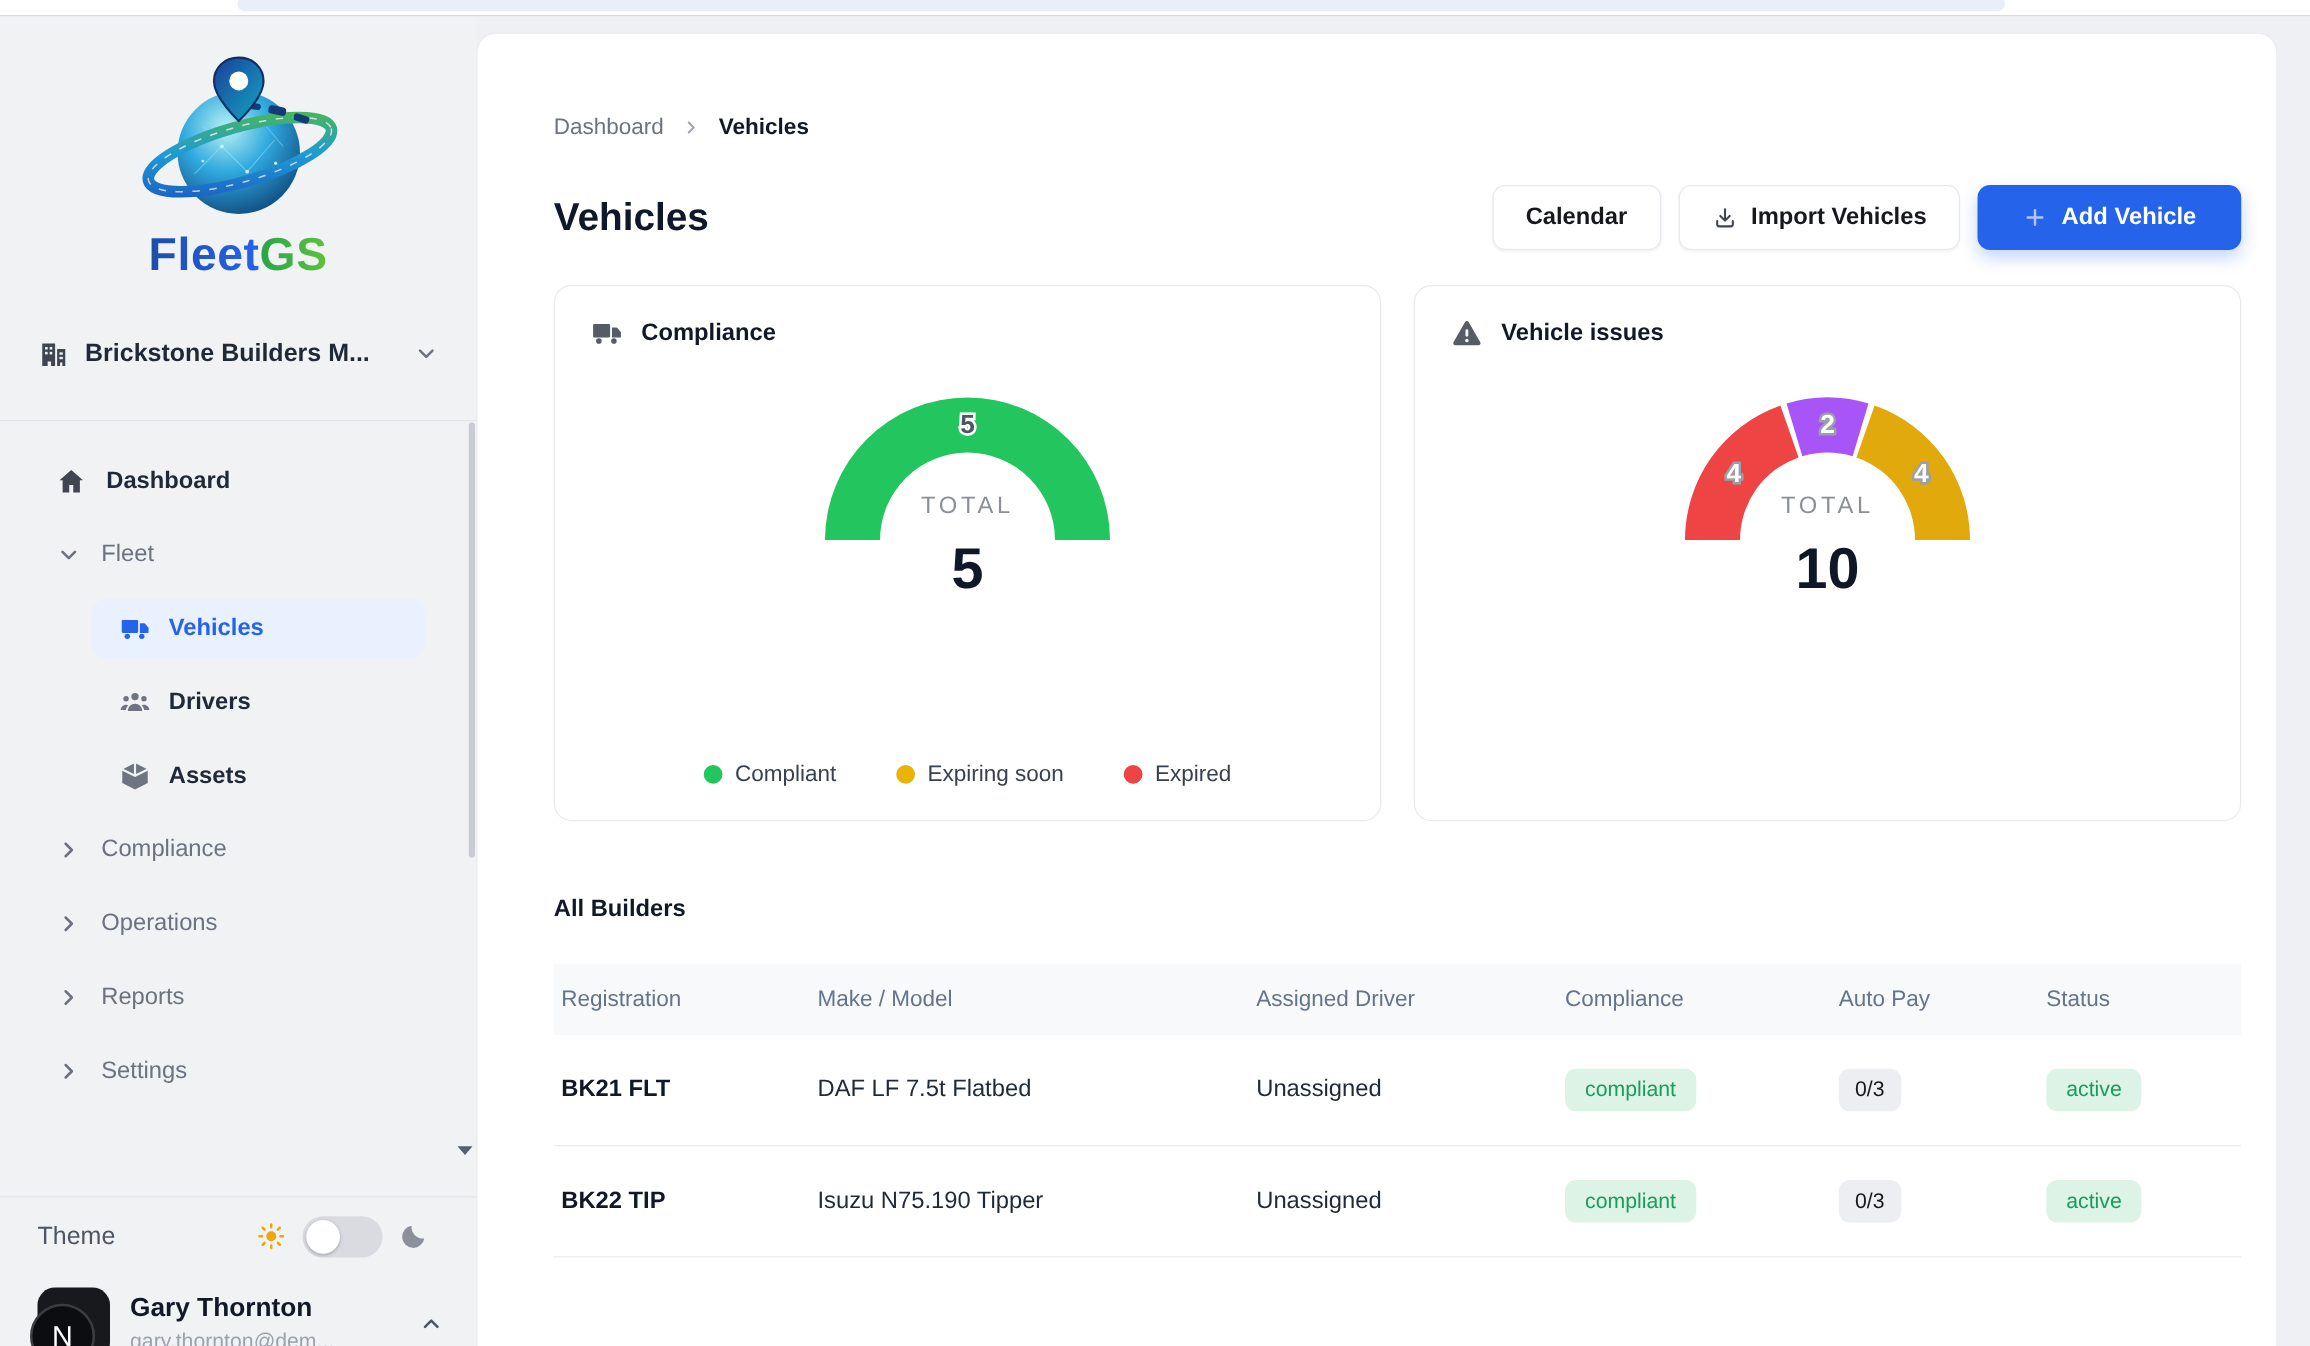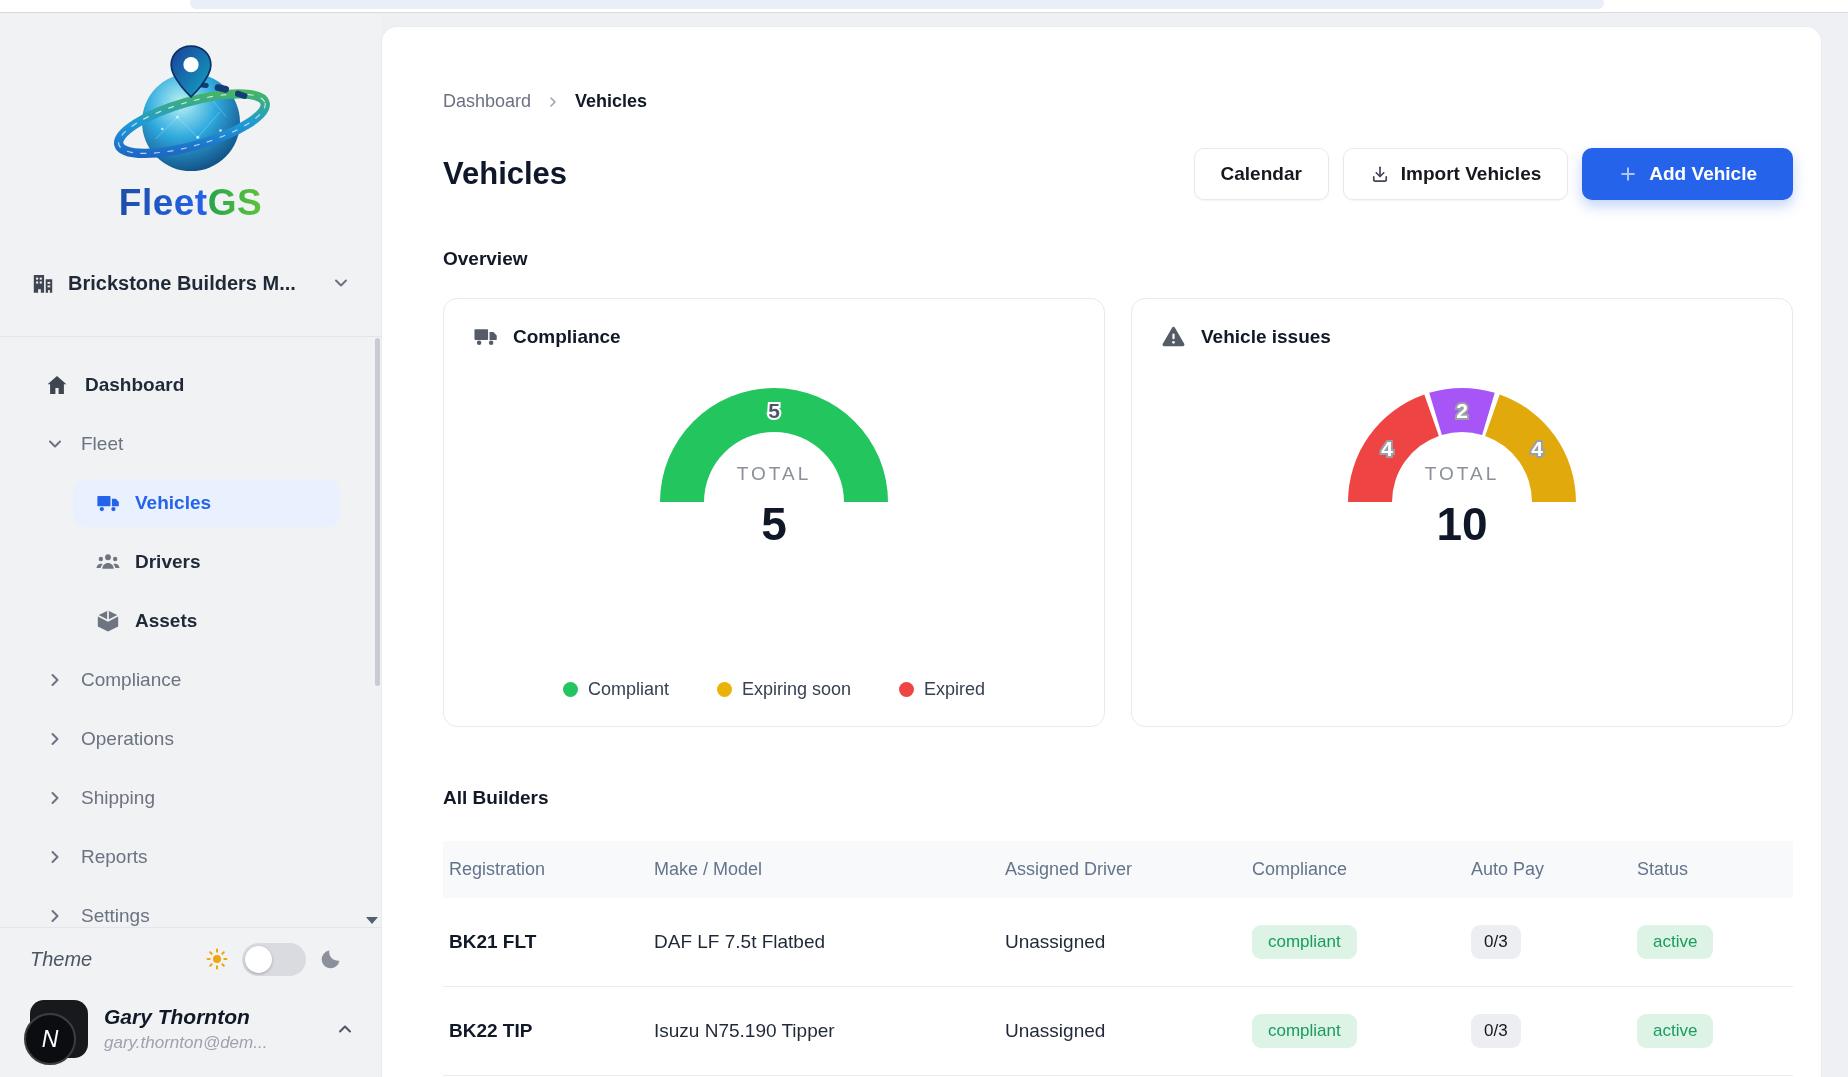--- a/index.html
+++ b/index.html
@@ -37,21 +37,21 @@
   .nav-label { font-size:19px; font-weight:600; color:#1f2937; }
   .nav-item.group .nav-label { color:#6b7280; font-weight:500; }
   .nav-item.sub { margin-left:73px; margin-right:41px; padding-left:22px; gap:14px; border-radius:12px; }
   .nav-item.sub .ic { width:26px; height:26px; }
   .nav-item.active { background:#e9f0fe; }
   .nav-item.active .ic, .nav-item.active .nav-label { color:#2563eb; }
 
   .sb-scrollbar { position:absolute; right:1px; top:324px; width:5px; height:348px; border-radius:3px; background:#c8ccd2; }
   .sb-scroll-arrow { position:absolute; right:3px; top:903px; width:0; height:0; border-left:6px solid transparent; border-right:6px solid transparent; border-top:7px solid #55606e; }
 
-  .sb-footer { position:absolute; left:0; right:0; bottom:0; height:150px; border-top:1px solid #e3e5e9;font-style:italic; }
+  .sb-footer { position:absolute; left:0; right:0; bottom:0; height:120px; border-top:1px solid #e3e5e9; }
   .theme-row { display:flex; align-items:center; height:62px; padding:0 38px 0 30px; gap:13px; }
   .theme-label { font-size:20px; color:#4b5563; margin-right:auto; }
   .theme-row .ic { width:24px; height:24px; }
   .toggle { width:64px; height:33px; border-radius:17px; background:#d9dbe0; position:relative; cursor:pointer; flex:0 0 auto; }
   .toggle-knob { position:absolute; left:3px; top:3px; width:27px; height:27px; border-radius:50%; background:#ffffff; box-shadow:0 1px 3px rgba(0,0,0,.25); }
 
   .user-row { display:flex; align-items:center; padding:10px 26px 0 30px; gap:16px; cursor:pointer; }
   .avatar { position:relative; width:58px; height:58px; border-radius:14px; background:#17191d; flex:0 0 auto; }
   .avatar-circle { position:absolute; left:-6px; bottom:-7px; width:52px; height:52px; border-radius:50%; background:#0c0d10; border:2px solid #3a3d42; display:flex; align-items:center; justify-content:center; }
   .avatar-letter { color:#ffffff; font-size:23px; font-weight:400; }
@@ -225,26 +225,20 @@
         <div class="nav-item top group">
           <span class="ic"><svg viewBox="0 0 24 24" fill="none" stroke="currentColor" stroke-width="2.4" stroke-linecap="round" stroke-linejoin="round">
               <polyline points="9 6 15 12 9 18"></polyline>
             </svg></span>
           <span class="nav-label">Operations</span>
         </div>
         <div class="nav-item top group">
           <span class="ic"><svg viewBox="0 0 24 24" fill="none" stroke="currentColor" stroke-width="2.4" stroke-linecap="round" stroke-linejoin="round">
               <polyline points="9 6 15 12 9 18"></polyline>
             </svg></span>
-          <span class="nav-label">Shipping</span>
-        </div>
-        <div class="nav-item top group">
-          <span class="ic"><svg viewBox="0 0 24 24" fill="none" stroke="currentColor" stroke-width="2.4" stroke-linecap="round" stroke-linejoin="round">
-              <polyline points="9 6 15 12 9 18"></polyline>
-            </svg></span>
           <span class="nav-label">Reports</span>
         </div>
         <div class="nav-item top group">
           <span class="ic"><svg viewBox="0 0 24 24" fill="none" stroke="currentColor" stroke-width="2.4" stroke-linecap="round" stroke-linejoin="round">
               <polyline points="9 6 15 12 9 18"></polyline>
             </svg></span>
           <span class="nav-label">Settings</span>
         </div>
       </nav>
     <div class="sb-scrollbar"></div>
@@ -307,21 +301,20 @@
         </button>
         <button class="btn btn-primary">
           <span class="ic"><svg viewBox="0 0 24 24" fill="none" stroke="currentColor" stroke-width="2.4" stroke-linecap="round">
                 <path d="M12 5v14M5 12h14"></path>
               </svg></span>
           <span>Add Vehicle</span>
         </button>
       </div>
     </div>
 
-    <div class="section-label overview-label">Overview</div>
 
     <div class="cards">
       <section class="card">
         <div class="card-head">
           <span class="ic"><svg viewBox="0 0 24 24" fill="currentColor">
                 <path d="M3 5.5h10.5a.8.8 0 0 1 .8.8v8a.8.8 0 0 1-.8.8H3a.8.8 0 0 1-.8-.8v-8a.8.8 0 0 1 .8-.8z"></path>
                 <path d="M15.6 8h3.1a1 1 0 0 1 .75.34l2.3 2.6a1 1 0 0 1 .25.66v2.9a.6.6 0 0 1-.6.6h-5.8z"></path>
                 <circle cx="6.3" cy="17.6" r="2"></circle>
                 <circle cx="17" cy="17.6" r="2"></circle>
               </svg></span>

